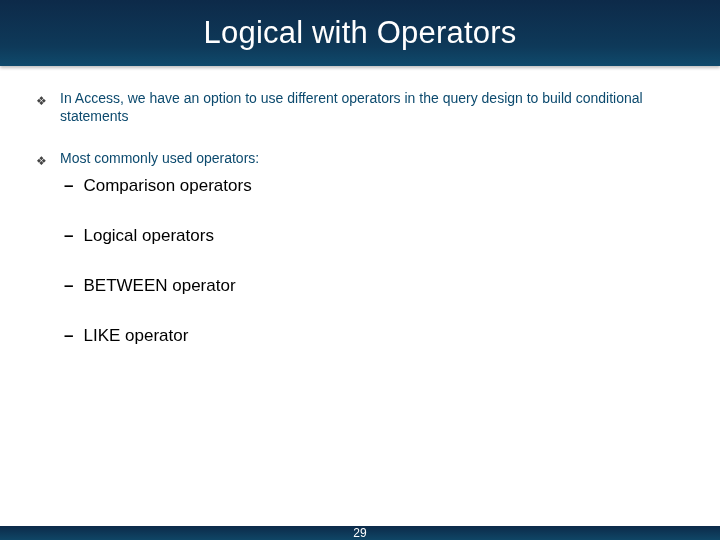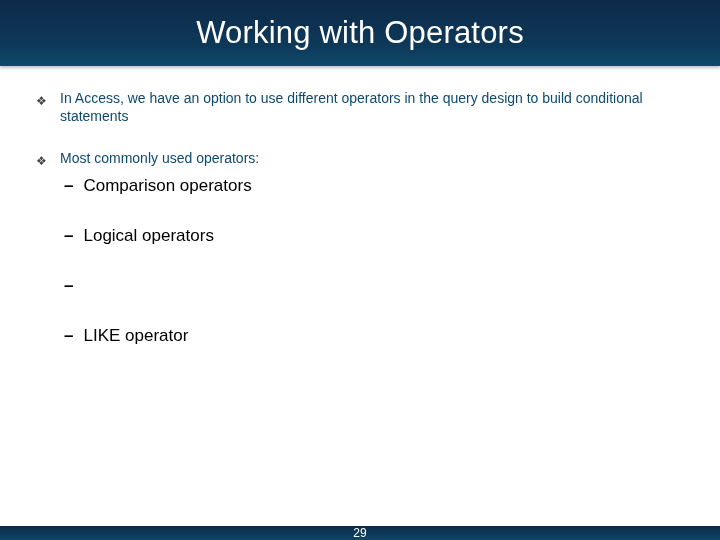--- a/index.html
+++ b/index.html
@@ -47,21 +47,21 @@
     position: absolute; bottom: 0; left: 0;
   }
   .page-num { color: #fff; font-size: 12px; }
 </style>
 </head>
 <body>
 
 <div class="slide">
 
   <div class="title-bar">
-    <div class="title-text">Working with Operators</div>
+    <div class="title-text">Logical with Operators</div>
   </div>
 
   <div class="body">
 
     <div class="bullet-row">
       <div class="bullet-icon">❖</div>
       <div class="bullet-text">In Access, we have an option to use different operators in the query design to build conditional statements</div>
     </div>
 
     <div class="bullet-row" style="margin-bottom:8px;">
@@ -73,20 +73,21 @@
       <div class="sub-row">
         <div class="dash">–</div>
         <div class="sub-text">Comparison operators</div>
       </div>
       <div class="sub-row">
         <div class="dash">–</div>
         <div class="sub-text">Logical operators</div>
       </div>
       <div class="sub-row">
         <div class="dash">–</div>
+        <div class="sub-text">BETWEEN operator</div>
       </div>
       <div class="sub-row">
         <div class="dash">–</div>
         <div class="sub-text">LIKE operator</div>
       </div>
     </div>
 
   </div>
 
   <div class="footer">

